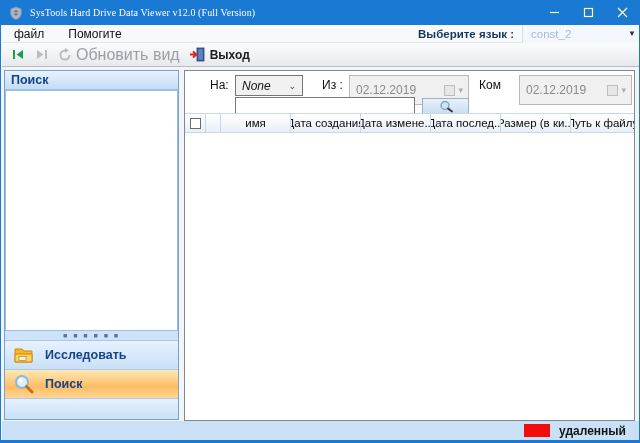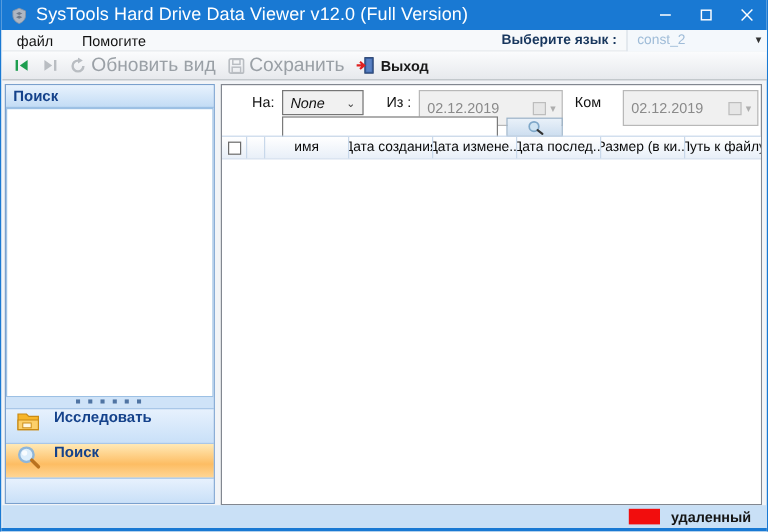--- a/index.html
+++ b/index.html
@@ -7,21 +7,21 @@
   #window {
     position:relative; width:640px; height:443px; background:#f2f4f7;
     border-left:1px solid #1979d3; border-right:1px solid #1979d3;
     overflow:hidden; font-size:12px;
   }
 
   
   .titlebar { position:absolute; left:0; top:0; width:100%; height:25px;
     background:#1979d3; display:flex; align-items:center; color:#fff; }
   .app-icon { width:14px; height:14px; margin:0 7px 0 8px; flex:0 0 auto; }
-  .title-text { font-size:15px; letter-spacing:.1px; white-space:nowrap; }
+  .title-text { font-size:10px; letter-spacing:.1px; white-space:nowrap;font-family:Liberation Serif, serif; }
   .win-controls { margin-left:auto; display:flex; height:100%; }
   .win-btn { width:34px; height:100%; display:flex; align-items:center; justify-content:center;
     color:#fff; font-size:12px; cursor:default; }
   .win-btn svg { display:block; }
 
   
   .menubar { position:absolute; left:1px; top:25px; width:638px; height:18px;
     background:#f7f9fb; display:flex; align-items:flex-end; border-bottom:1px solid #e3e6ea; }
   .menu-item { padding:0 12px; font-size:12px; color:#111; height:100%; display:flex; align-items:center; }
   .lang-wrap { margin-left:auto; display:flex; align-items:center; height:100%; }
@@ -42,21 +42,21 @@
 
   
   .left-panel { position:absolute; left:3px; top:70px; width:175px; height:350px;
     border:1px solid #7aa0cd; background:#cfe3f8; display:flex; flex-direction:column; }
   .lp-header { height:19px; background:linear-gradient(#e8f2fd,#c3dcf5);
     border-bottom:1px solid #9cc0e4; display:flex; align-items:center; padding-left:6px;
     color:#15428b; font-weight:bold; font-size:12.5px; }
   .lp-tree { flex:1 1 auto; background:#fff; border:1px solid #9cc0e4; margin:0; }
   .lp-splitter { height:9px; display:flex; align-items:center; justify-content:center;
     color:#4f74a3; font-size:7px; letter-spacing:2px; background:#cfe3f8; }
-  .lp-btn { height:29px; display:flex; align-items:flex-start; gap:10px; padding-left:8px;
+  .lp-btn { height:29px; display:flex; align-items:center; gap:10px; padding-left:8px;
     border-top:1px solid #a9c7e8; background:linear-gradient(#e7f1fd,#c9e0f8);
     color:#15428b; font-weight:bold; font-size:12.5px; cursor:default; }
   .lp-btn.selected { background:linear-gradient(#ffe9b6,#fdbd63 60%,#ffd695); }
   .lp-filler { height:21px; border-top:1px solid #a9c7e8; background:linear-gradient(#e7f1fd,#c9e0f8); }
 
   
   .right-panel { position:absolute; left:183px; top:70px; width:451px; height:351px;
     background:#fff; border:1px solid #828790; }
   .filter-row1 { position:absolute; left:0; top:4px; width:100%; height:21px; }
   .filter-row2 { position:absolute; left:0; top:26px; width:100%; height:18px; }
@@ -149,28 +149,20 @@
       </svg>
     </div>
     <div class="tb-item">
       <svg class="tb-icon" width="14" height="14" viewBox="0 0 14 14">
         <path d="M11.5 7 A4.5 4.5 0 1 1 7 2.5" fill="none" stroke="#b9bdc2" stroke-width="2"></path>
         <path d="M7 0 L11 2.5 L7 5 Z" fill="#b9bdc2"></path>
       </svg>
       <span class="tb-label-disabled">Обновить вид</span>
     </div>
     <div class="tb-item">
-      <svg class="tb-icon" width="14" height="14" viewBox="0 0 14 14">
-        <rect x="1" y="1" width="12" height="12" rx="1.5" fill="none" stroke="#b9bdc2" stroke-width="1.4"></rect>
-        <rect x="4" y="1.6" width="6" height="4" fill="none" stroke="#b9bdc2" stroke-width="1.2"></rect>
-        <rect x="3.5" y="8" width="7" height="4.5" fill="none" stroke="#b9bdc2" stroke-width="1.2"></rect>
-      </svg>
-      <span class="tb-label-disabled">Сохранить</span>
-    </div>
-    <div class="tb-item">
       <svg class="tb-icon" width="16" height="15" viewBox="0 0 16 15">
         <rect x="7" y="1" width="7" height="13" fill="#3a5f9e" stroke="#26406e" stroke-width="0.8"></rect>
         <rect x="8.2" y="2.2" width="4.6" height="10.6" fill="#5b82c4"></rect>
         <path d="M0 7.5 L5.5 7.5 M3 4.5 L6.5 7.5 L3 10.5" fill="none" stroke="#e02020" stroke-width="1.8"></path>
       </svg>
       <span class="tb-label-active">Выход</span>
     </div>
   </div>
 
   <div class="left-panel">

